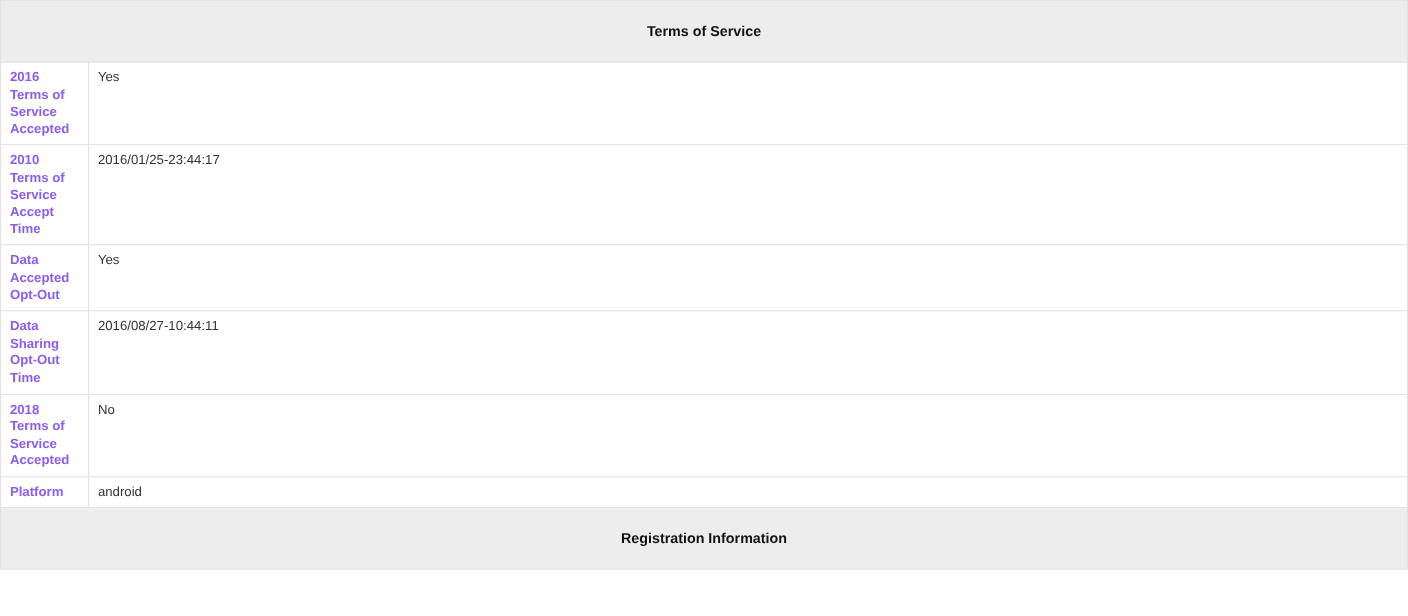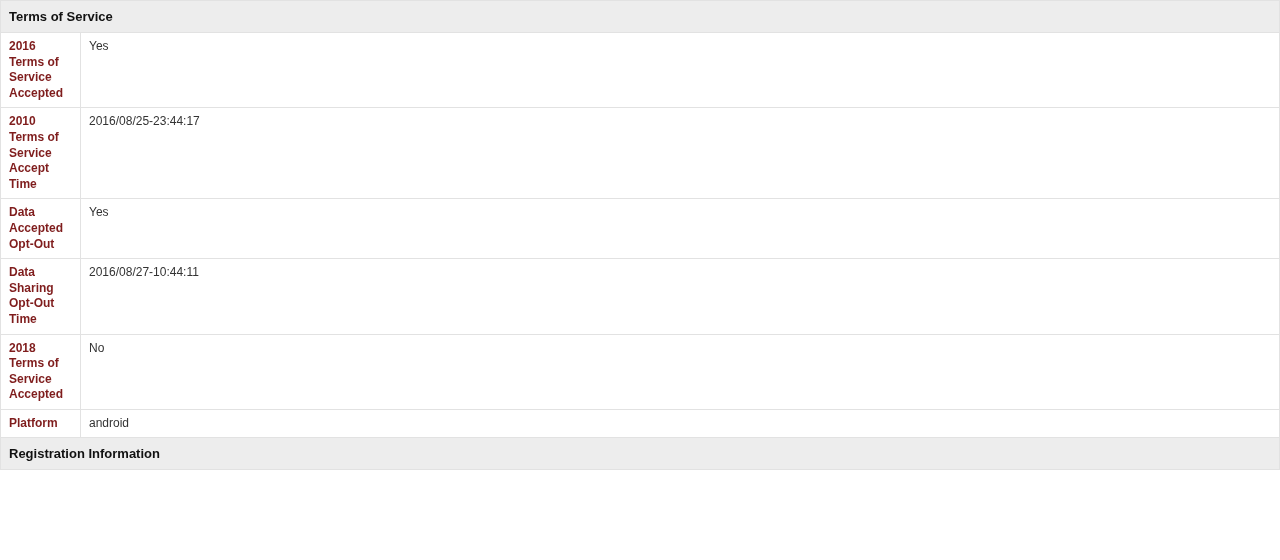--- a/index.html
+++ b/index.html
@@ -18,29 +18,29 @@
   }
   td, th {
     border: 1px solid #e2e2e2;
     padding: 6px 8px;
     vertical-align: top;
     text-align: left;
   }
   .section-header {
     background: #ededed;
     font-weight: 700;
-    text-align: left;
+    text-align: center;
     font-size: 13px;
     color: #111;
-    padding: 8px;
+    padding: 20px;
   }
   .label-cell {
     width: 80px;
     font-weight: 700;
-    color: #7f1d1d;
+    color: #8b5cf6;
     word-wrap: break-word;
     line-height: 1.3;
   }
   .value-cell {
     color: #333;
     font-weight: 400;
   }
 </style>
 </head>
 <body>
@@ -54,21 +54,21 @@
 
     <tr>
       <td class="section-header" colspan="2">Terms of Service</td>
     </tr>
     <tr>
       <td class="label-cell">2016 Terms of Service Accepted</td>
       <td class="value-cell">Yes</td>
     </tr>
     <tr>
       <td class="label-cell">2010 Terms of Service Accept Time</td>
-      <td class="value-cell">2016/08/25-23:44:17</td>
+      <td class="value-cell">2016/01/25-23:44:17</td>
     </tr>
     <tr>
       <td class="label-cell">Data Accepted Opt-Out</td>
       <td class="value-cell">Yes</td>
     </tr>
     <tr>
       <td class="label-cell">Data Sharing Opt-Out Time</td>
       <td class="value-cell">2016/08/27-10:44:11</td>
     </tr>
     <tr>

